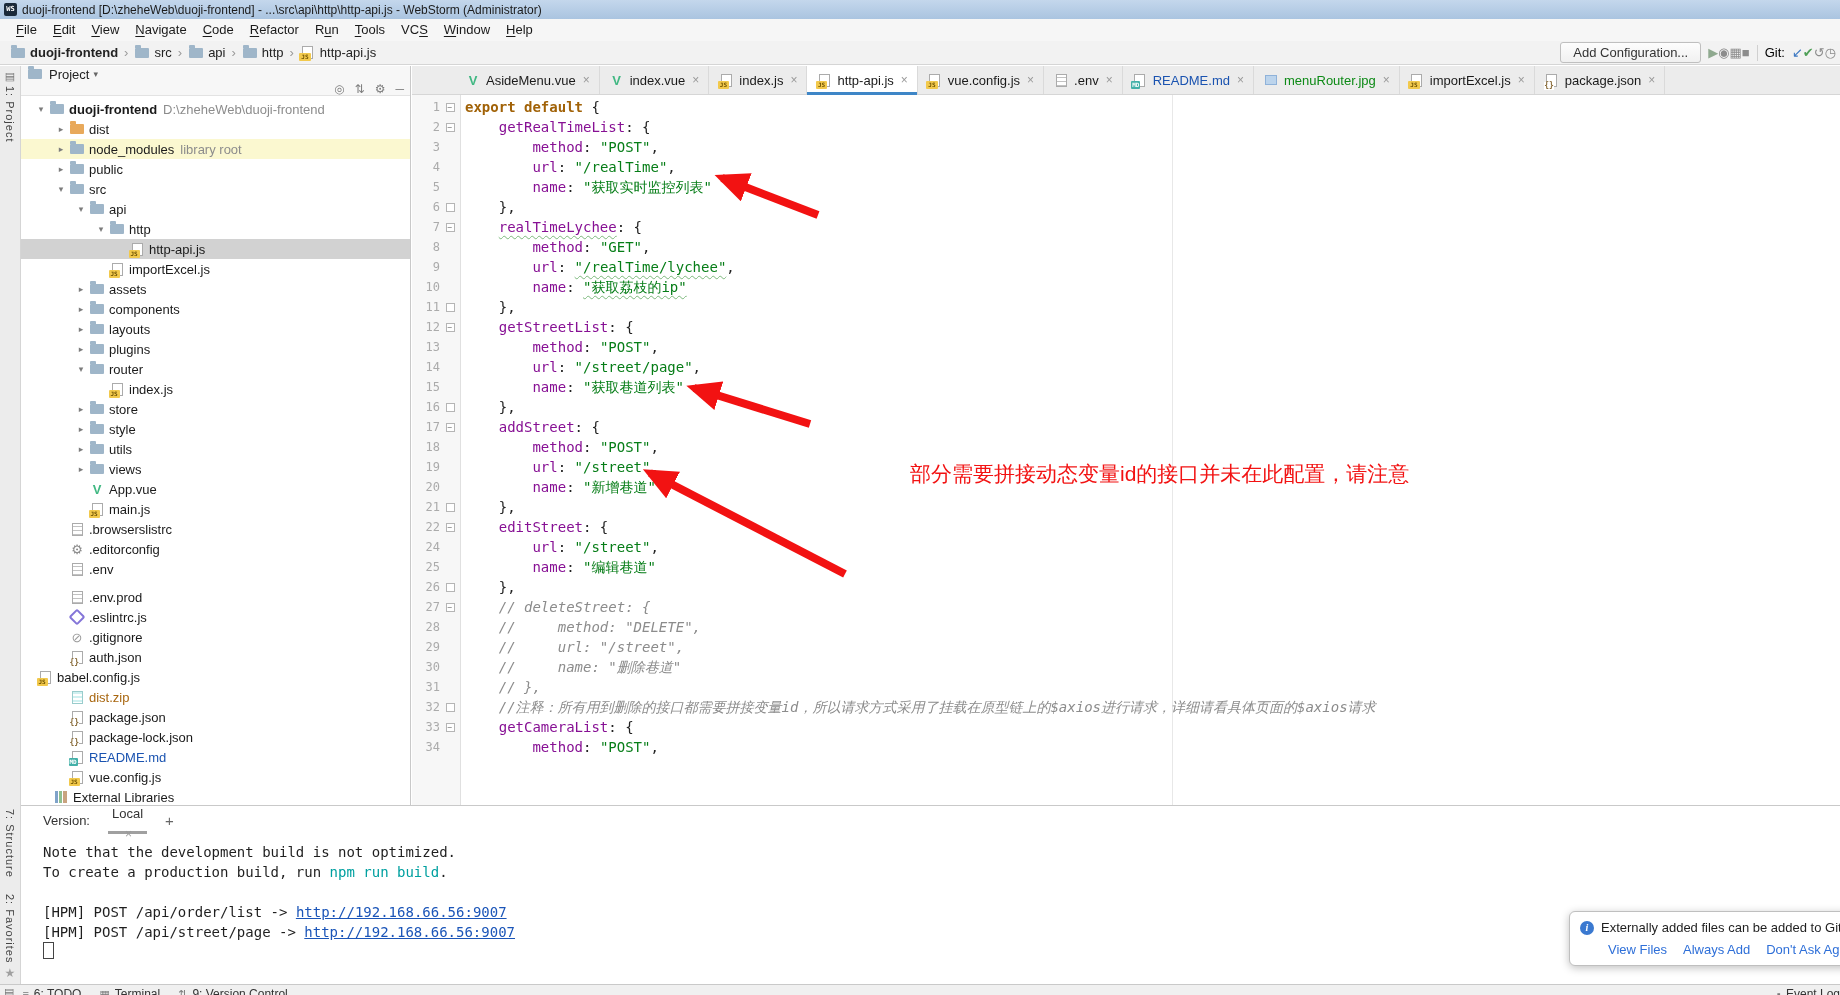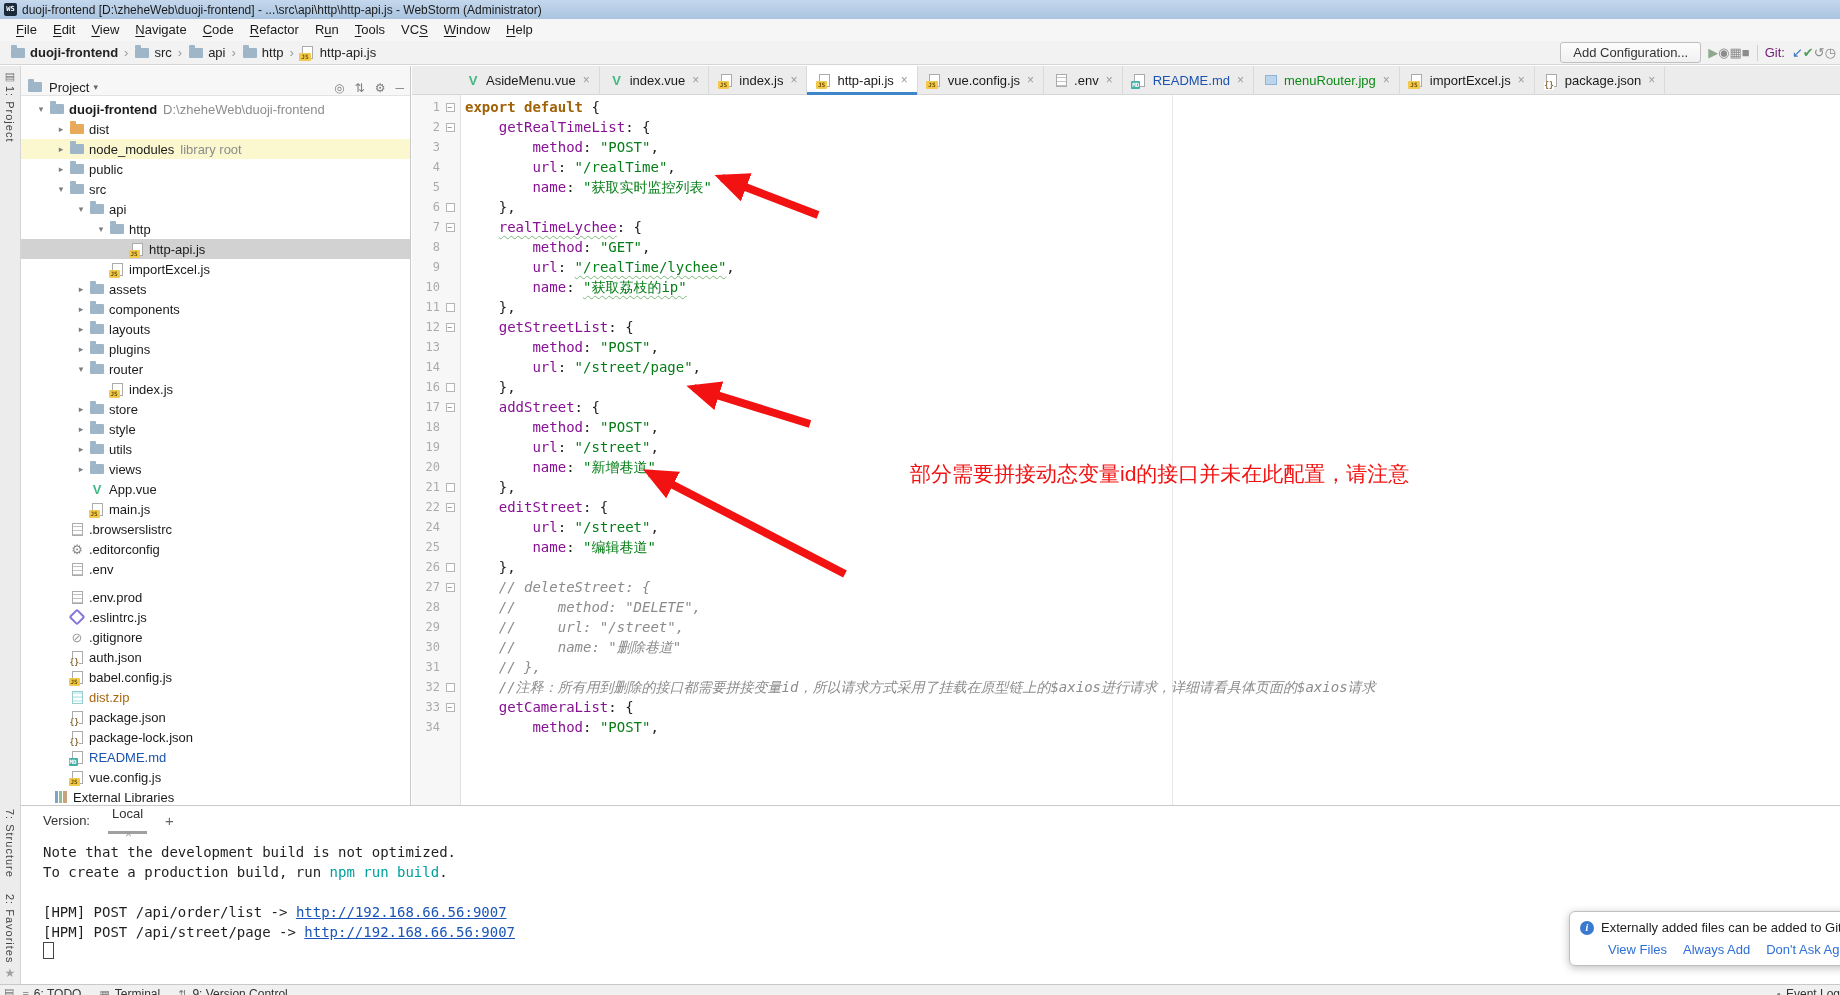--- a/index.html
+++ b/index.html
@@ -28,36 +28,36 @@
   .crumb.bold .crumb-label{font-weight:bold;}
   .crumb-sep{color:#9a9a9a;margin:0 4px;}
   #toolbar-right{margin-left:auto;display:flex;align-items:center;gap:7px;padding-right:4px;}
   #addconfig{font:13px "Liberation Sans",sans-serif;color:#333;background:linear-gradient(#fdfdfd,#f0f0f0);
     border:1px solid #bfbfbf;border-radius:3px;height:21px;padding:0 12px;}
   .tb-ic{font-size:13px;color:#8c8c8c;width:18px;text-align:center;}
   .tb-ic.run{color:#8fa98f;}
   .tb-ic.update{color:#3c78c2;}
   .tb-ic.commit{color:#4f9f57;}
   .sep{width:1px;height:16px;background:#d0d0d0;}
-  #git-label{color:#701a75;text-align:center;}
+  #git-label{color:#000000;text-align:center;}
 
   
   #strip{position:absolute;left:0;top:66px;width:21px;bottom:11px;background:#ececec;
     border-right:1px solid #d5d5d5;box-sizing:border-box;}
   .strip-btn{display:flex;flex-direction:column;align-items:center;gap:3px;color:#444;}
   .strip-label{writing-mode:vertical-rl;font-size:11px;letter-spacing:1px;}
   .strip-ic{font-size:11px;color:#777;}
   #strip-top{position:absolute;top:4px;left:0;right:0;}
   #strip-bottom{position:absolute;bottom:4px;left:0;right:0;display:flex;flex-direction:column;align-items:center;gap:16px;}
 
   
   #panel{position:absolute;left:21px;top:66px;width:390px;bottom:190px;background:#fff;
     border-right:1px solid #c9c9c9;box-sizing:border-box;overflow:hidden;}
-  #panel-header{height:29px;display:flex;align-items:flex-end;padding:0 6px;font-size:13px;color:#222;
-    border-bottom:1px solid #e3e3e3;background:#f7f7f7;}
+  #panel-header{height:29px;display:flex;align-items:flex-start;padding:0 6px;font-size:13px;color:#222;
+    border-bottom:1px solid #e3e3e3;background:#f7f7f7;flex-direction:column;}
   .ph-title{display:inline-flex;align-items:center;gap:4px;}
   .ph-title .ph-folder{margin-right:2px;}
   .caret{font-size:9px;color:#666;}
   #panel-header-icons{margin-left:auto;display:flex;gap:10px;color:#7c7c7c;font-size:12px;}
   #tree{position:absolute;top:33px;left:0;right:0;bottom:0;font-size:13px;color:#1a1a1a;}
   .trow{height:20px;display:flex;align-items:center;white-space:nowrap;}
   .trow.sel{background:#d2d2d2;}
   .trow.hl{background:#fbf8d0;}
   .tarrow{width:16px;text-align:center;color:#7c7c7c;font-size:9px;flex:none;}
   .tlabel{margin-left:4px;}
@@ -444,21 +444,21 @@
           <span class="ic ic-ignored">⊘</span>
           <span class="tlabel">.gitignore</span>
         </div>
         <div class="trow" style="padding-left: 32px;">
           <span class="tarrow"></span>
           <span class="ic ic-json">
             <i class="page"></i>
           </span>
           <span class="tlabel">auth.json</span>
         </div>
-        <div class="trow" style="padding-left: 32px;">
+        <div class="trow" style="">
           <span class="tarrow"></span>
           <span class="ic ic-js">
             <i class="page"></i>
           </span>
           <span class="tlabel">babel.config.js</span>
         </div>
         <div class="trow" style="padding-left: 32px;">
           <span class="tarrow"></span>
           <span class="ic ic-zip">
             <i></i>
@@ -650,20 +650,25 @@
           </div>
           <div class="cl">
             <span class="ln">13</span>
             <span class="fd"></span>
             <span class="cc"><span class="t">        </span><span class="p">method</span><span class="t">: </span><span class="s">"POST"</span><span class="t">,</span></span>
           </div>
           <div class="cl">
             <span class="ln">14</span>
             <span class="fd"></span>
             <span class="cc"><span class="t">        </span><span class="p">url</span><span class="t">: </span><span class="s">"/street/page"</span><span class="t">,</span></span>
+          </div>
+          <div class="cl">
+            <span class="ln">15</span>
+            <span class="fd"></span>
+            <span class="cc"><span class="t">        </span><span class="p">name</span><span class="t">: </span><span class="s">"获取巷道列表"</span></span>
           </div>
           <div class="cl">
             <span class="ln">16</span>
             <span class="fd">
               <span class="fm"></span>
             </span>
             <span class="cc"><span class="t">    },</span></span>
           </div>
           <div class="cl">
             <span class="ln">17</span>

